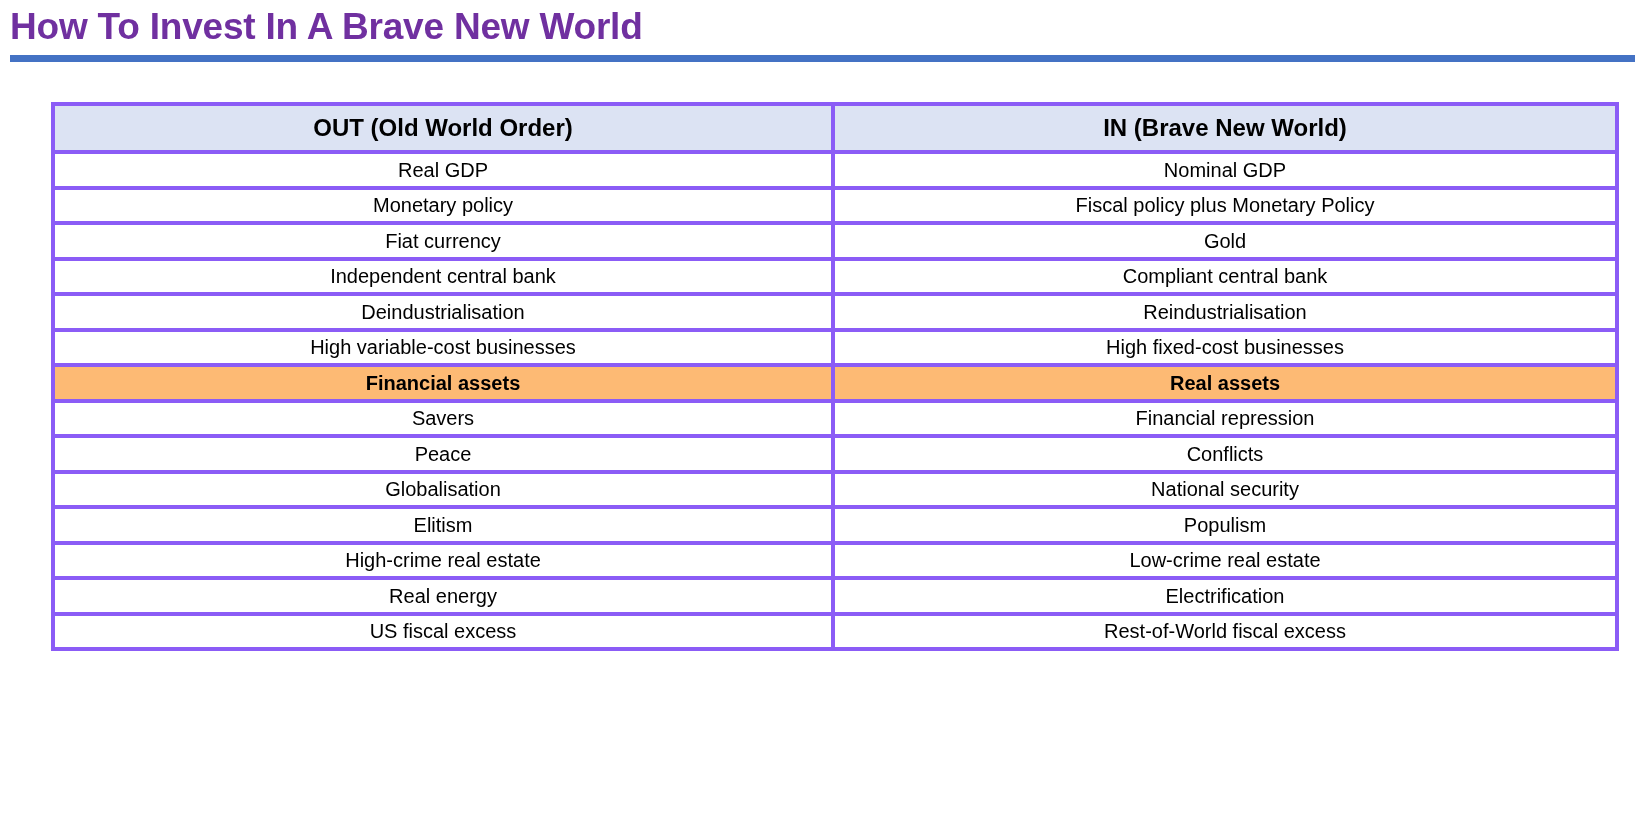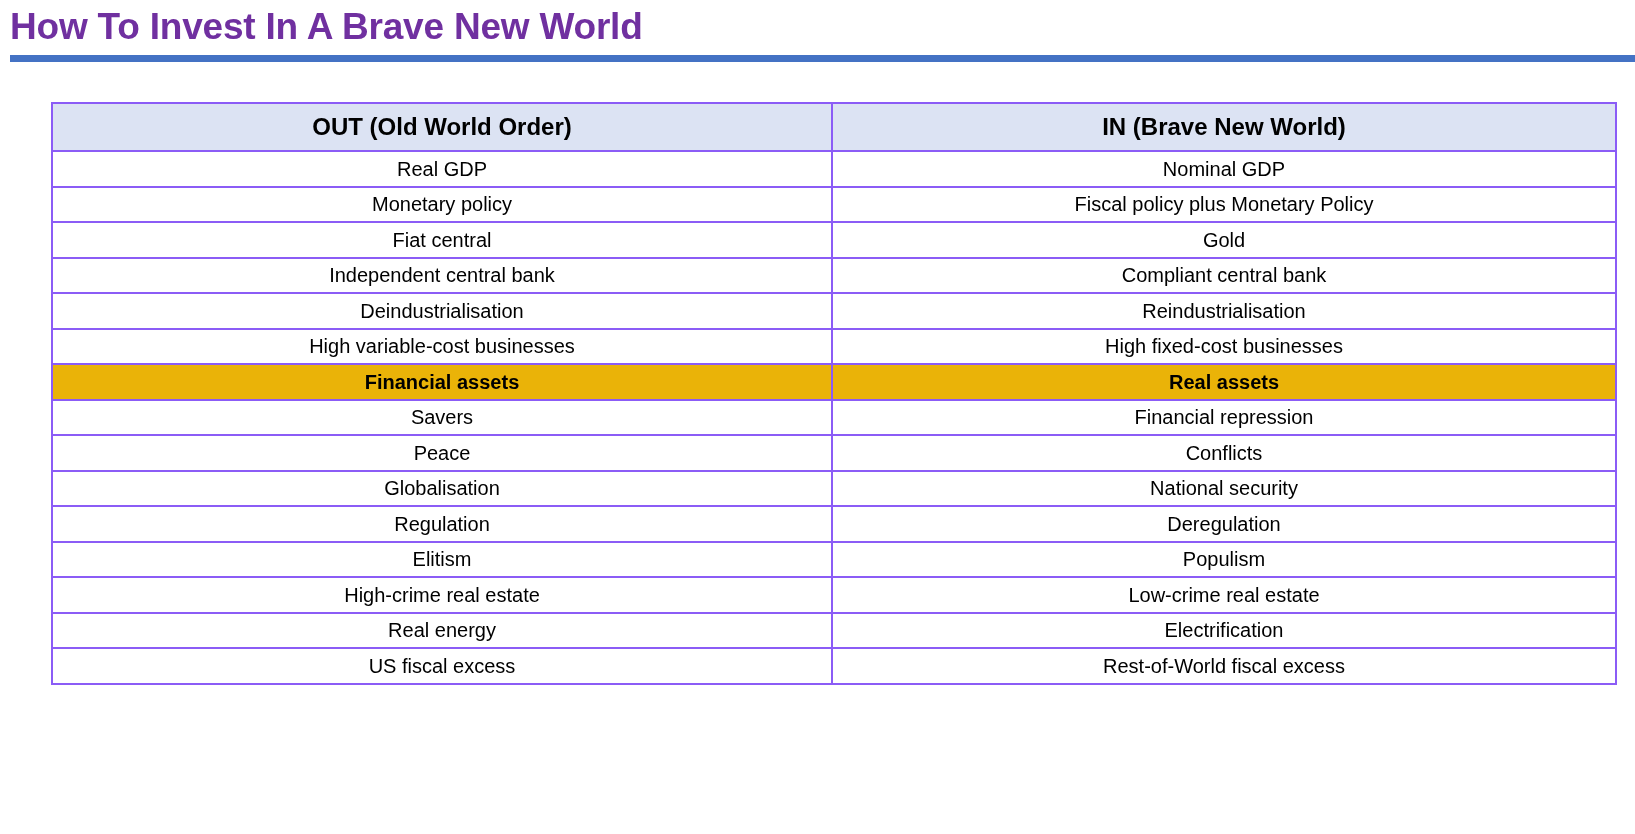--- a/index.html
+++ b/index.html
@@ -62,42 +62,42 @@
     border-collapse: collapse;
     table-layout: fixed;
     width: 1564px;
     border: 1px solid #000000;
   }
   table.compare col.col-out  { width: 780px; }
   table.compare col.col-in   { width: 784px; }
 
   table.compare th,
   table.compare td {
-    border: 2px solid #8b5cf6;
+    border: 4px solid #8b5cf6;
     text-align: center;
     vertical-align: middle;
     padding: 0 6px;
     font-size: 20px;
     line-height: 22px;
     height: 35.5px;
     box-sizing: border-box;
     color: #000000;
     font-weight: normal;
     white-space: nowrap;
     overflow: hidden;
   }
   table.compare thead th {
     background: #dce3f3;
     font-size: 24px;
     font-weight: bold;
     height: 48px;
     line-height: 26px;
   }
   table.compare tr.highlight td {
-    background: #eab308;
+    background: #fdba74;
     font-weight: bold;
   }
 </style>
 </head>
 <body>
 
 <div class="slide">
 
   <div class="title-block">
     <div class="slide-title">How To Invest In A Brave New World</div>
@@ -119,21 +119,21 @@
       <tbody id="table-body">
           <tr>
             <td>Real GDP</td>
             <td>Nominal GDP</td>
           </tr>
           <tr>
             <td>Monetary policy</td>
             <td>Fiscal policy plus Monetary Policy</td>
           </tr>
           <tr>
-            <td>Fiat central</td>
+            <td>Fiat currency</td>
             <td>Gold</td>
           </tr>
           <tr>
             <td>Independent central bank</td>
             <td>Compliant central bank</td>
           </tr>
           <tr>
             <td>Deindustrialisation</td>
             <td>Reindustrialisation</td>
           </tr>
@@ -151,24 +151,20 @@
           </tr>
           <tr>
             <td>Peace</td>
             <td>Conflicts</td>
           </tr>
           <tr>
             <td>Globalisation</td>
             <td>National security</td>
           </tr>
           <tr>
-            <td>Regulation</td>
-            <td>Deregulation</td>
-          </tr>
-          <tr>
             <td>Elitism</td>
             <td>Populism</td>
           </tr>
           <tr>
             <td>High-crime real estate</td>
             <td>Low-crime real estate</td>
           </tr>
           <tr>
             <td>Real energy</td>
             <td>Electrification</td>

